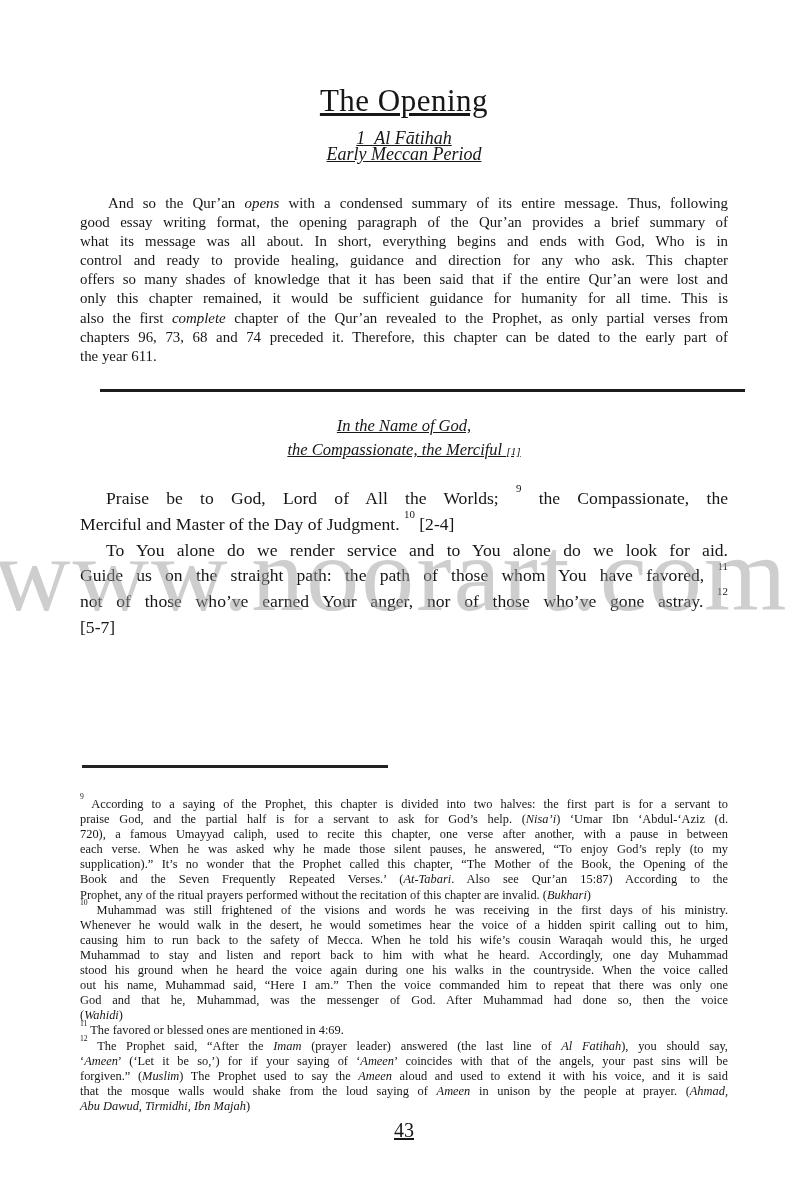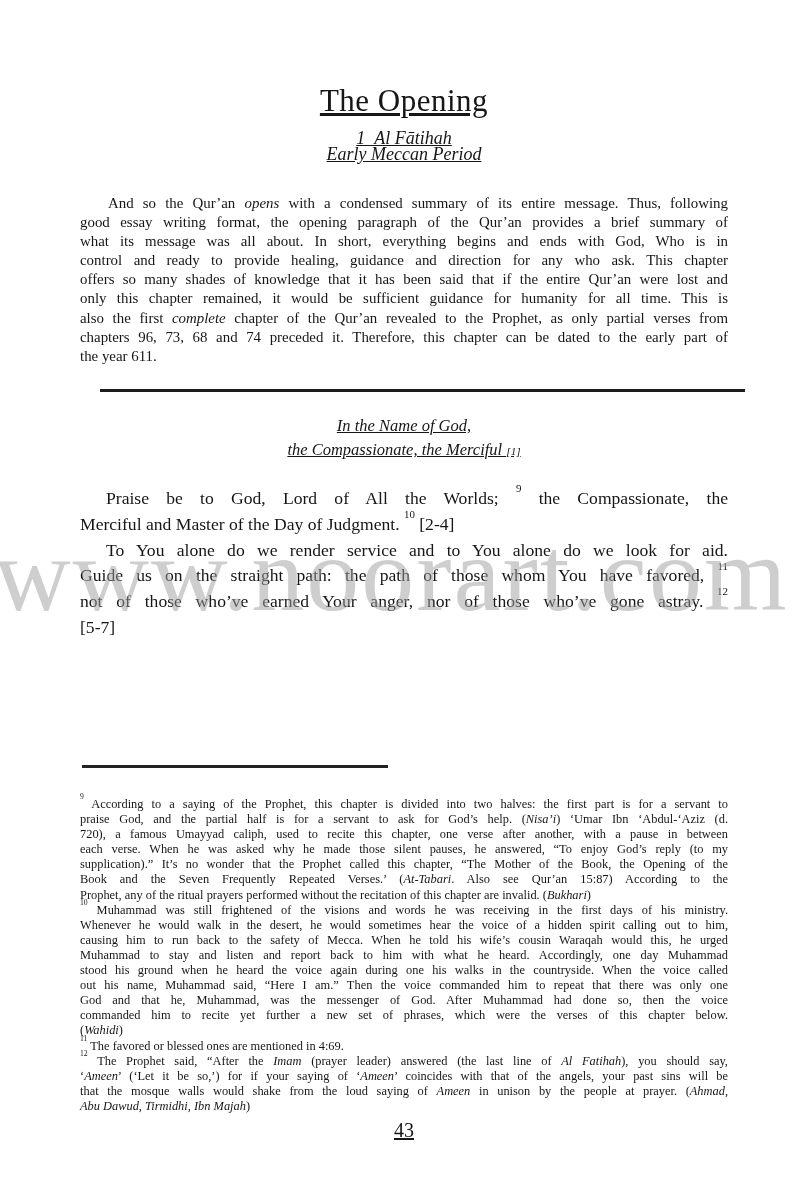--- a/index.html
+++ b/index.html
@@ -100,29 +100,29 @@
         <div class="tline natural"><span>Prophet, any of the ritual prayers performed without the recitation of this chapter are invalid.  (</span><span class="it">Bukhari</span><span>)</span></div>
       </div>
     <div>
         <div class="tline just"><sup class="ss">10</sup><span> Muhammad was still frightened of the visions and words he was receiving in the first days of his ministry.</span></div>
         <div class="tline just"><span>Whenever he would walk in the desert, he would sometimes hear the voice of a hidden spirit calling out to him,</span></div>
         <div class="tline just"><span>causing him to run back to the safety of Mecca.  When he told his wife’s cousin Waraqah would this, he urged</span></div>
         <div class="tline just"><span>Muhammad to stay and listen and report back to him with what he heard.  Accordingly, one day Muhammad</span></div>
         <div class="tline just"><span>stood his ground when he heard the voice again during one his walks in the countryside.  When the voice called</span></div>
         <div class="tline just"><span>out his name, Muhammad said, “Here I am.”  Then the voice commanded him to repeat that there was only one</span></div>
         <div class="tline just"><span>God and that he, Muhammad, was the messenger of God.  After Muhammad had done so, then the voice</span></div>
-        <div class="tline just"><span>commanded him to recite yet further a new set of phrases, which were the verses of this chapter below.</span></div>
         <div class="tline natural"><span>(</span><span class="it">Wahidi</span><span>)</span></div>
       </div>
     <div>
         <div class="tline natural"><sup class="ss">11</sup><span> The favored or blessed ones are mentioned in 4:69.</span></div>
       </div>
     <div>
         <div class="tline just"><sup class="ss">12</sup><span> The Prophet said, “After the </span><span class="it">Imam</span><span> (prayer leader) answered (the last line of </span><span class="it">Al Fatihah</span><span>), you should say,</span></div>
         <div class="tline just"><span>‘</span><span class="it">Ameen</span><span>’ (‘Let it be so,’)  for if your saying of ‘</span><span class="it">Ameen</span><span>’ coincides with that of the angels, your past sins will be</span></div>
+        <div class="tline just"><span>forgiven.”  (</span><span class="it">Muslim</span><span>)  The Prophet used to say the </span><span class="it">Ameen</span><span> aloud and used to extend it with his voice, and it is said</span></div>
         <div class="tline just"><span>that the mosque walls would shake from the loud saying of </span><span class="it">Ameen</span><span> in unison by the people at prayer. (</span><span class="it">Ahmad,</span></div>
         <div class="tline natural"><span class="it">Abu Dawud, Tirmidhi, Ibn Majah</span><span>)</span></div>
       </div>
   </div>
 
   <div class="col center pagenum">43</div>
 
   <div class="watermark">www.noorart.com</div>
 
 </div>

